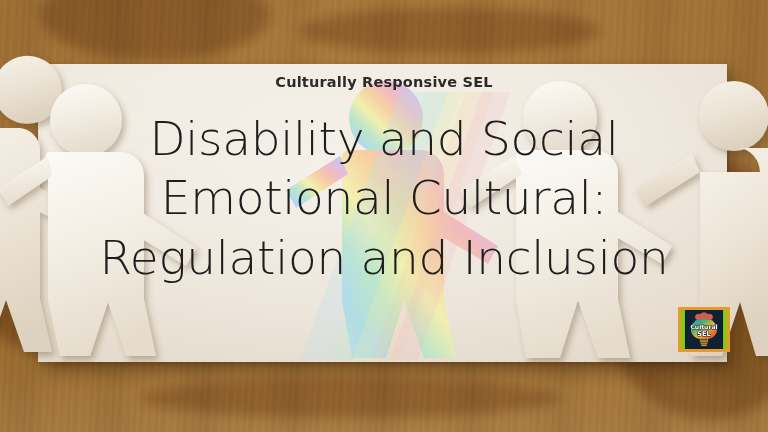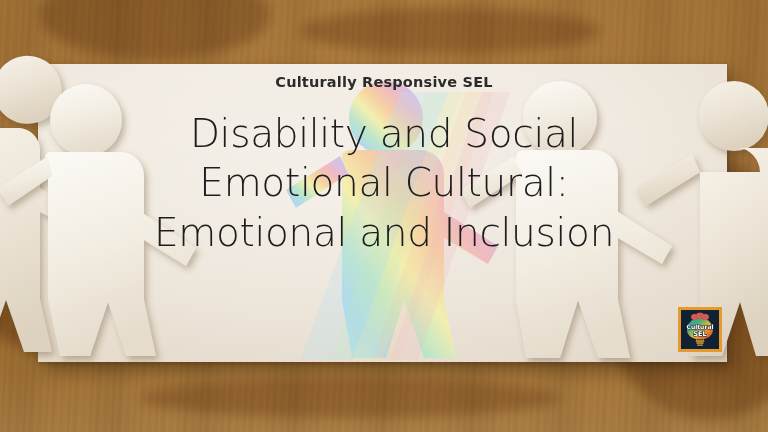--- a/index.html
+++ b/index.html
@@ -108,38 +108,38 @@
     font-size: 14.5px;
     font-weight: 600;
     letter-spacing: 0.2px;
     color: #2b2b2b;
     text-align: center;
     line-height: 1;
   }
   .title {
     margin-top: 19px;
     font-family: "DejaVu Sans", "Liberation Sans", sans-serif;
-    font-size: 39px;
+    font-size: 47px;
     font-weight: 300;
     letter-spacing: -0.3px;
     line-height: 1.27;
     color: #1d1d1d;
     text-align: center;
     width: 660px;
   }
   .title .ln { display: block; white-space: nowrap; }
 
   
   .logo {
     position: absolute;
     left: 678px;
     top: 307px;
-    width: 44px;
+    width: 52px;
     height: 45px;
-    background: #3b82f6;
+    background: #84cc16;
     border: 3px solid #e6992c;
     box-sizing: border-box;
     display: block;
   }
   .logo svg { display: block; width: 100%; height: 100%; }
 </style>
 </head>
 <body>
 
 <div id="stage">
@@ -347,21 +347,21 @@
       </g>
 
     </g>
   </svg>
 
   <div class="text-wrap">
     <div class="subtitle">Culturally Responsive SEL</div>
     <div class="title">
       <span class="ln">Disability and Social</span>
       <span class="ln">Emotional Cultural:</span>
-      <span class="ln">Emotional and Inclusion</span>
+      <span class="ln">Regulation and Inclusion</span>
     </div>
   </div>
 
   <div class="logo">
     <svg viewBox="0 0 44 45">
       <defs>
         <linearGradient id="balloonG" x1="0" y1="0" x2="1" y2="1">
           <stop offset="0%" stop-color="#2fa7b8"></stop>
           <stop offset="30%" stop-color="#3fae7a"></stop>
           <stop offset="55%" stop-color="#e0b63a"></stop>

